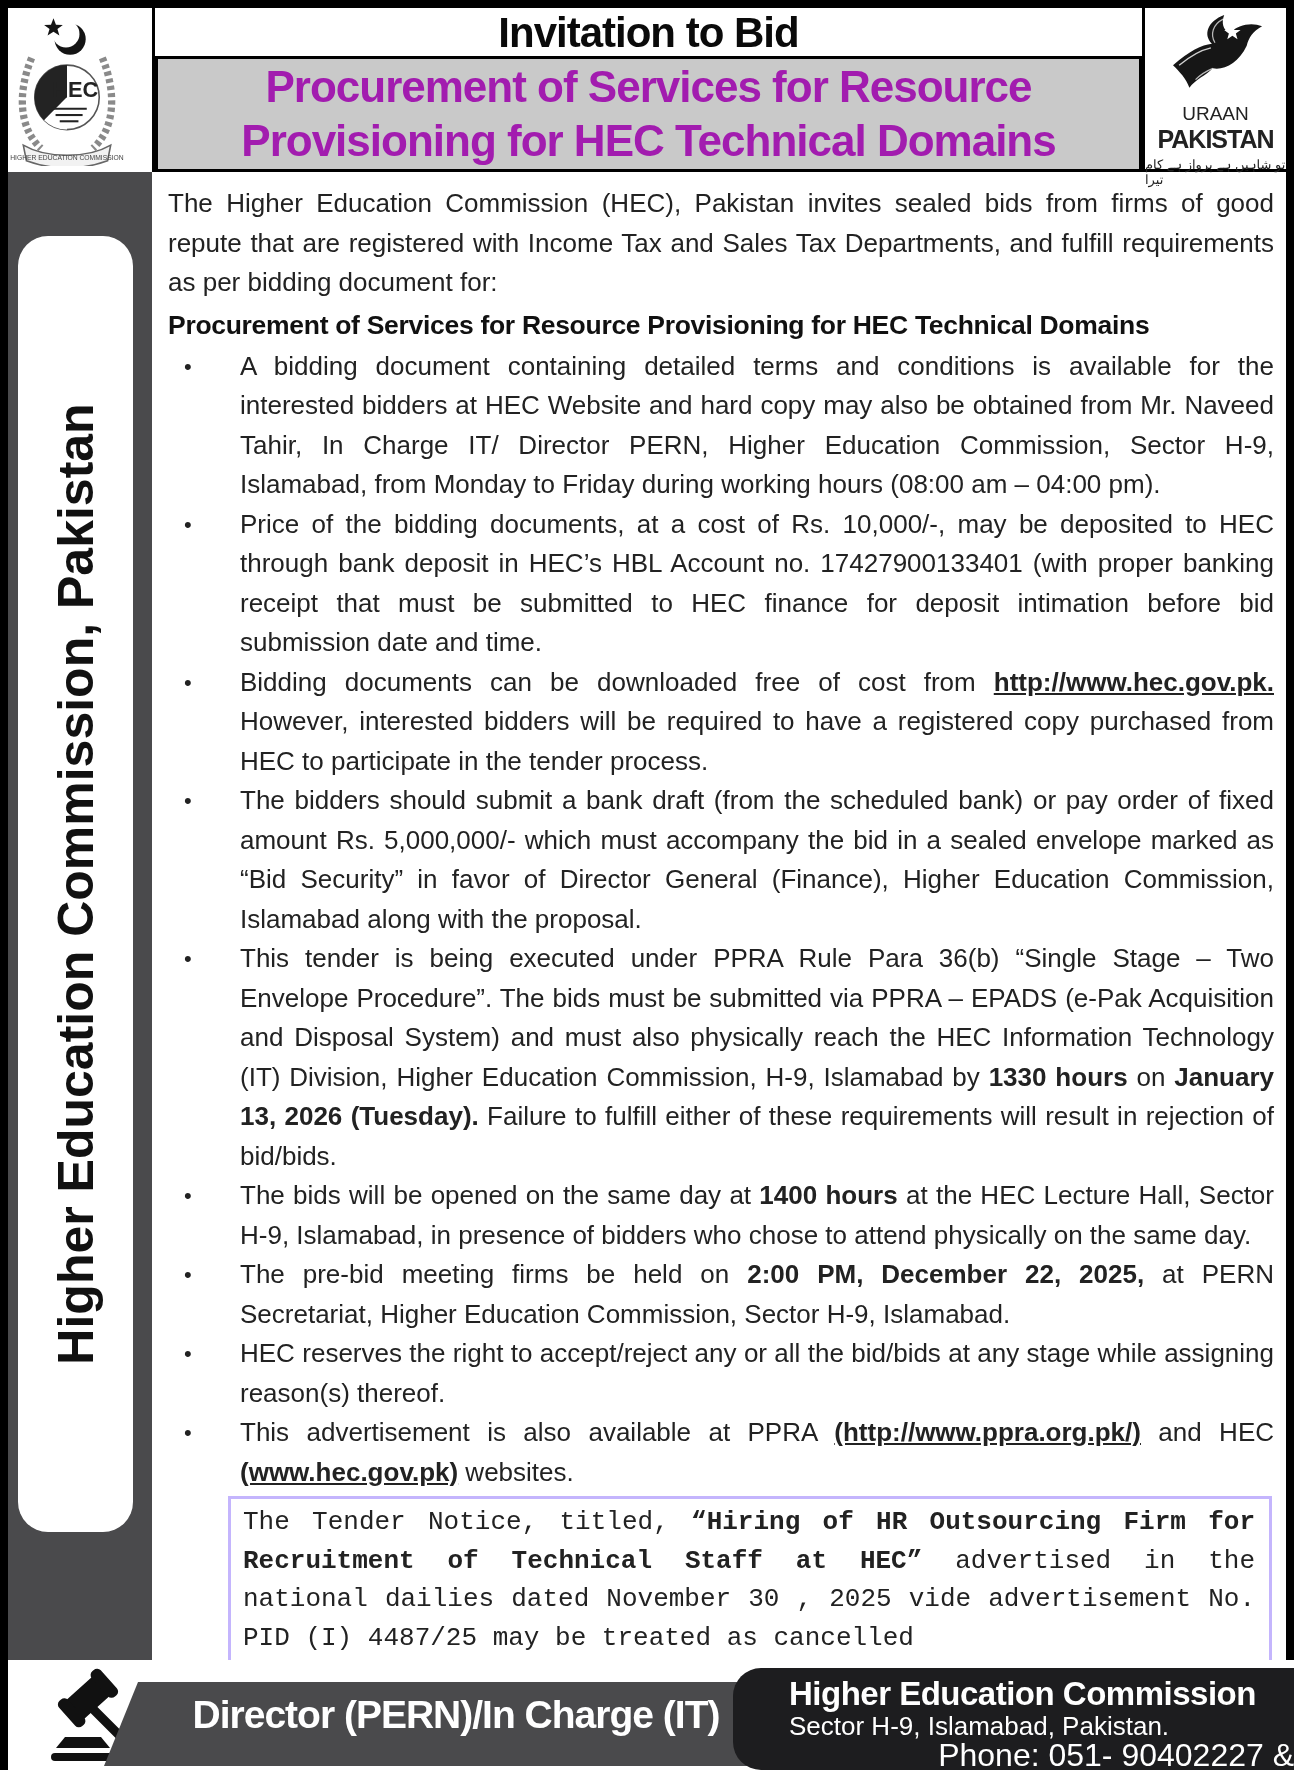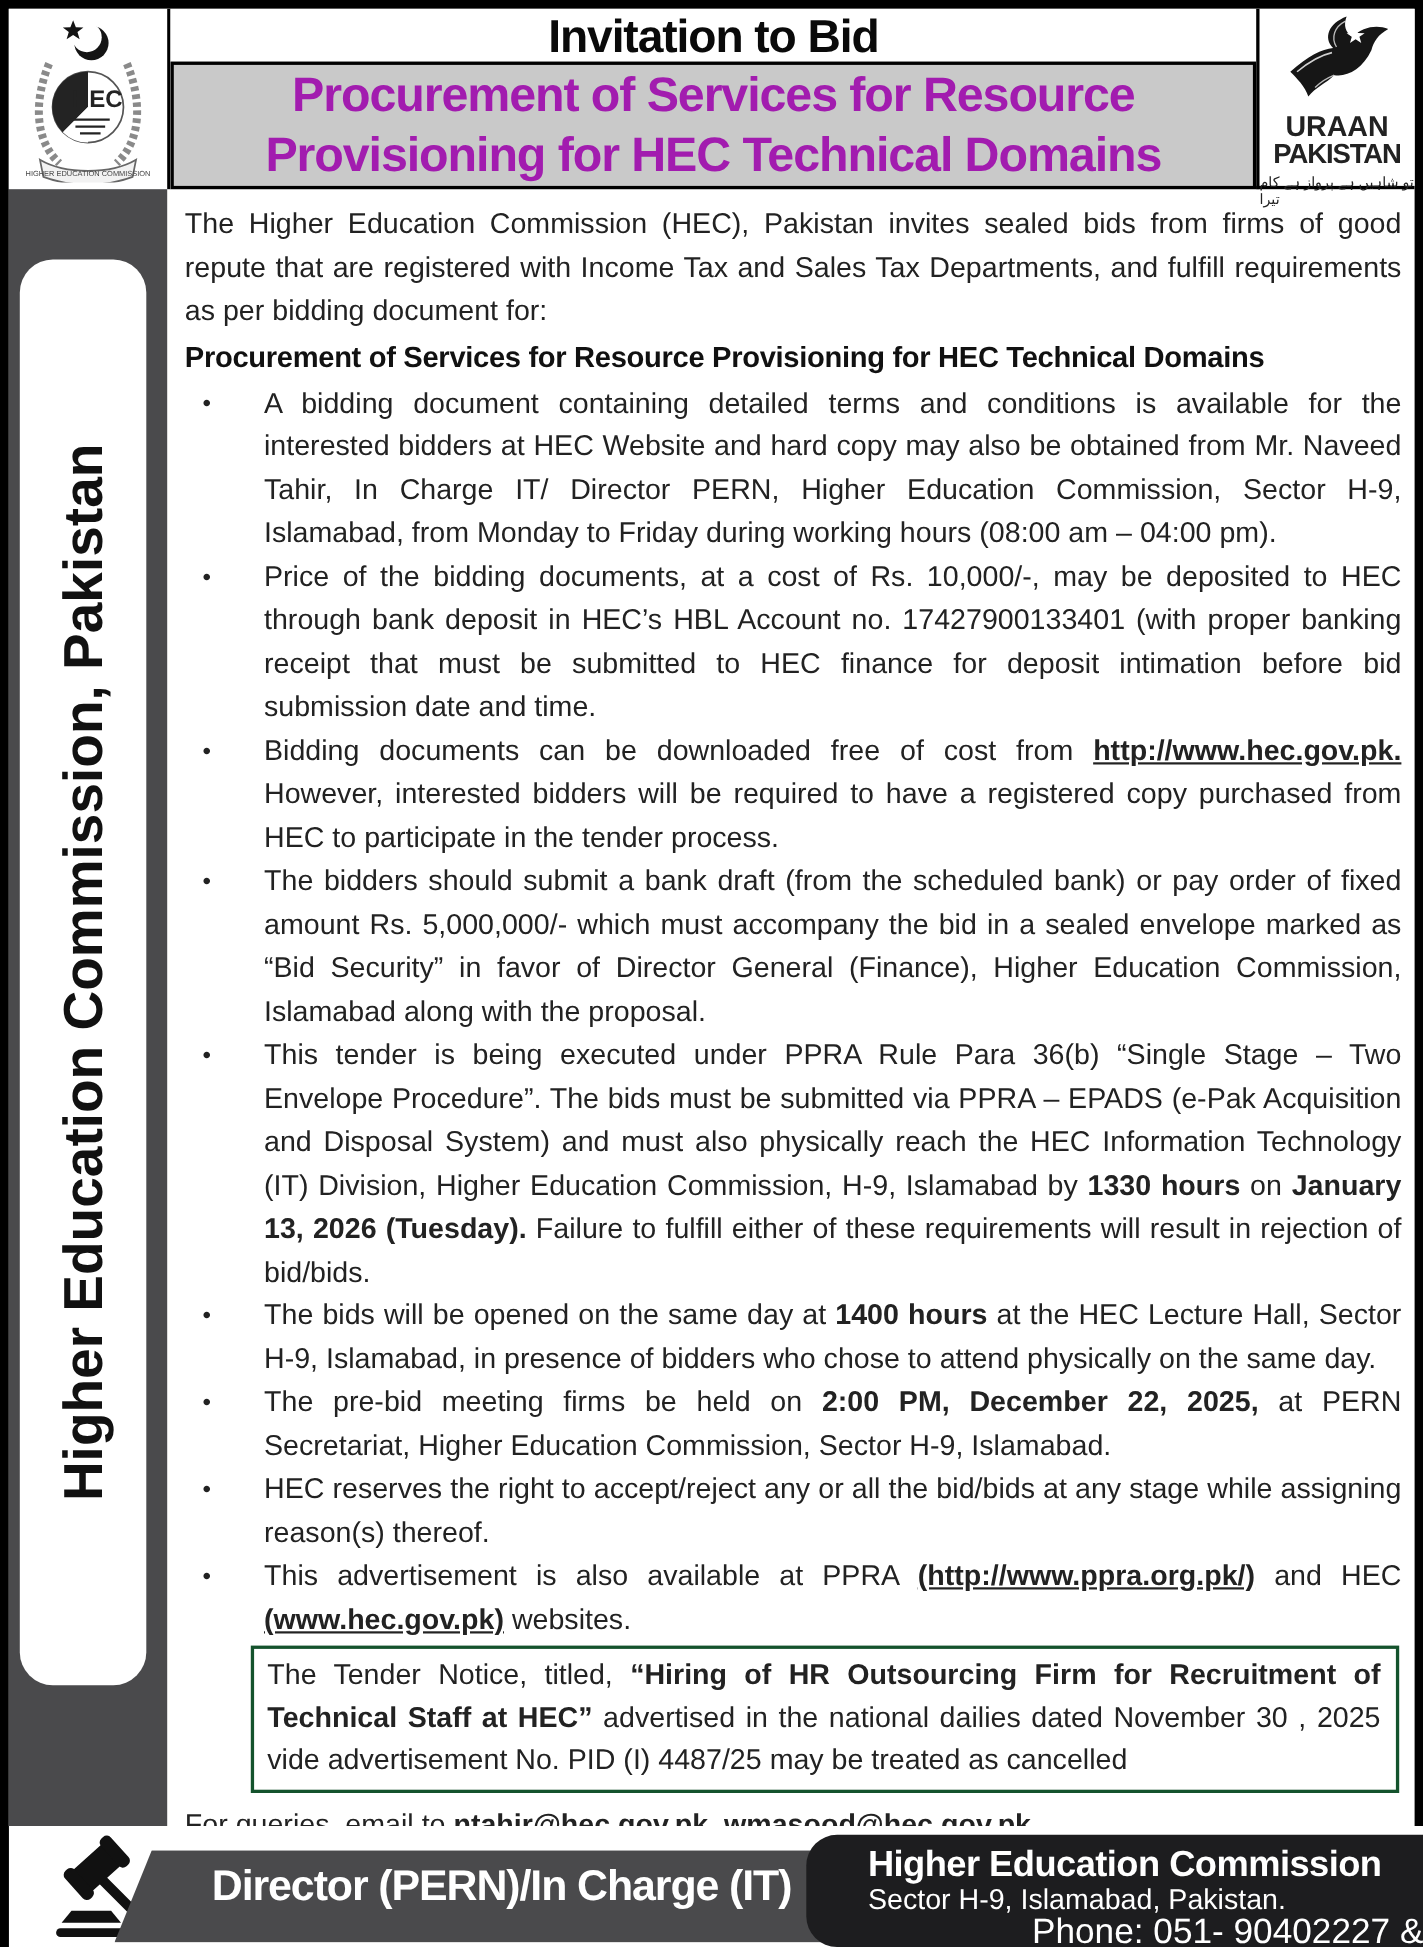--- a/index.html
+++ b/index.html
@@ -5,31 +5,31 @@
   html,body{margin:0;padding:0;background:#e8e8e8;}
   .page{position:relative;width:1294px;height:1770px;background:#fff;margin:0 auto;
         font-family:"Liberation Sans",sans-serif;color:#1c1c1c;overflow:hidden;}
   
   .pb-top{position:absolute;left:0;top:0;width:100%;height:8px;background:#000;}
   .pb-left{position:absolute;left:0;top:0;width:8px;height:100%;background:#000;}
   .pb-right{position:absolute;right:0;top:0;width:8px;height:100%;background:#000;}
 
   
   .hdr-logo-cell{position:absolute;left:8px;top:8px;width:144px;height:164px;background:#fff;
-                 border-right:3px solid #000;display:flex;align-items:center;justify-content:center;}
+                 border-right:3px solid #000;display:flex;align-items:center;justify-content:flex-start;}
   .hdr-center{position:absolute;left:155px;top:8px;width:987px;height:164px;background:#fff;}
   .invitation{height:36px;line-height:50px;text-align:center;font-weight:bold;font-size:42px;
               letter-spacing:-1px;color:#0a0a0a;}
   .graybox{position:absolute;left:0;top:48px;right:0;bottom:0;background:#c9c9c9;border:3px solid #000;
            display:flex;flex-direction:column;align-items:center;justify-content:center;}
   .graybox .tl{font-weight:bold;font-size:44px;line-height:54px;letter-spacing:-1px;color:#a21caf;}
   .hdr-uraan-cell{position:absolute;left:1142px;top:8px;width:144px;height:164px;background:#fff;
                   border-left:3px solid #000;border-bottom:3px solid #000;
                   display:flex;flex-direction:column;align-items:center;justify-content:flex-start;padding-top:4px;box-sizing:border-box;}
-  .uraan-word{font-weight:bold;font-size:26px;line-height:24px;letter-spacing:0;color:#222;}
+  .uraan-word{font-weight:normal;font-size:19px;line-height:24px;letter-spacing:0;color:#222;}
   .uraan-word2{font-weight:bold;font-size:25px;line-height:26px;letter-spacing:-1px;color:#222;}
   .uraan-rule{width:112px;height:2px;background:#444;margin:3px 0 2px 0;}
   .uraan-urdu{font-size:13px;color:#222;}
 
   
   .sidebar{position:absolute;left:8px;top:172px;width:144px;height:1488px;background:#4a4a4c;}
   .sidebar-inner{position:absolute;left:10px;top:64px;width:115px;height:1296px;background:#fff;border-radius:30px;}
   .vtext{position:absolute;left:calc(50% - 648px);top:calc(50% - 57px);width:1296px;height:114px;
          transform:rotate(-90deg);transform-origin:center;line-height:114px;text-align:center;
          font-weight:bold;font-size:50px;letter-spacing:0;color:#111;white-space:nowrap;}
@@ -37,22 +37,22 @@
   
   .main{position:absolute;left:152px;top:172px;width:1134px;box-sizing:border-box;
         padding:12px 12px 0 16px;font-size:26px;line-height:39.5px;color:#222;}
   .intro{text-align:justify;}
   .subject{font-weight:bold;font-size:26.5px;line-height:44px;letter-spacing:-0.3px;color:#111;}
   .bullet-item{position:relative;padding-left:72px;}
   .bullet-dot{position:absolute;left:16px;top:0;font-size:22px;}
   .bullet-text{text-align:justify;}
   .b{font-weight:bold;}
   .u{text-decoration:underline;}
-  .notice-box{border:3px solid #14532d;margin:4px 2px 0 60px;padding:4px 14px 8px 12px;text-align:justify;
-              line-height:38.5px;}
+  .notice-box{border:3px solid #c4b5fd;margin:4px 2px 0 60px;padding:4px 14px 8px 12px;text-align:justify;
+              line-height:38.5px;font-family:Liberation Mono, monospace;}
   .queries{margin-top:8px;line-height:40px;}
 
   
   .footer{position:absolute;left:8px;top:1660px;width:1286px;height:110px;background:#fff;}
   .f-border{position:absolute;left:-8px;top:0;width:8px;height:110px;background:#000;}
   .gavel{position:absolute;left:40px;top:4px;}
   .dir-banner{position:absolute;left:96px;top:22px;width:664px;height:84px;background:#4a4a4c;
               clip-path:polygon(34px 0, 100% 0, 100% 100%, 0 100%);
               color:#fff;font-weight:bold;font-size:39px;letter-spacing:-1px;line-height:66px;
               text-align:center;padding-left:40px;box-sizing:border-box;}

